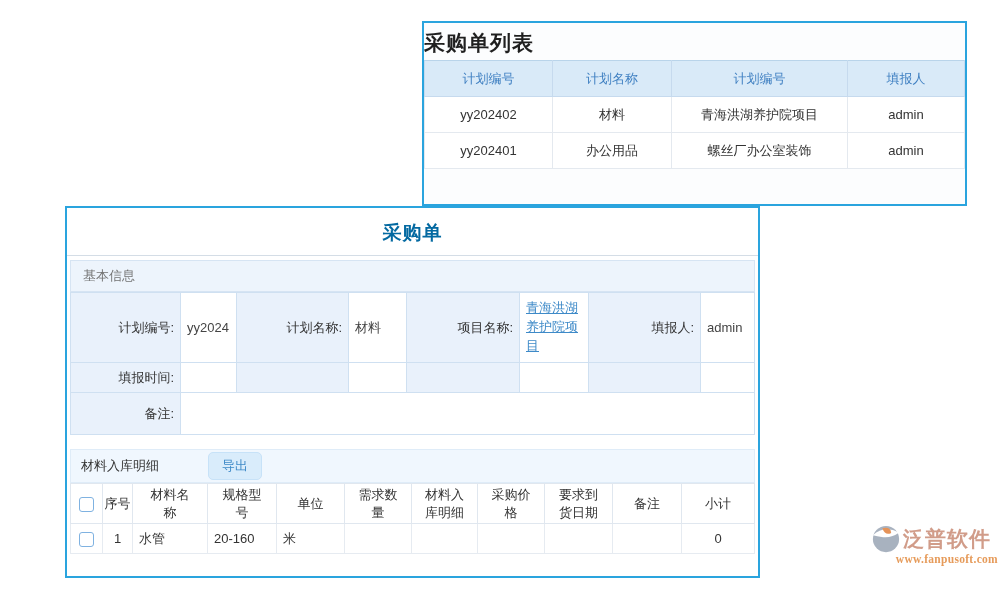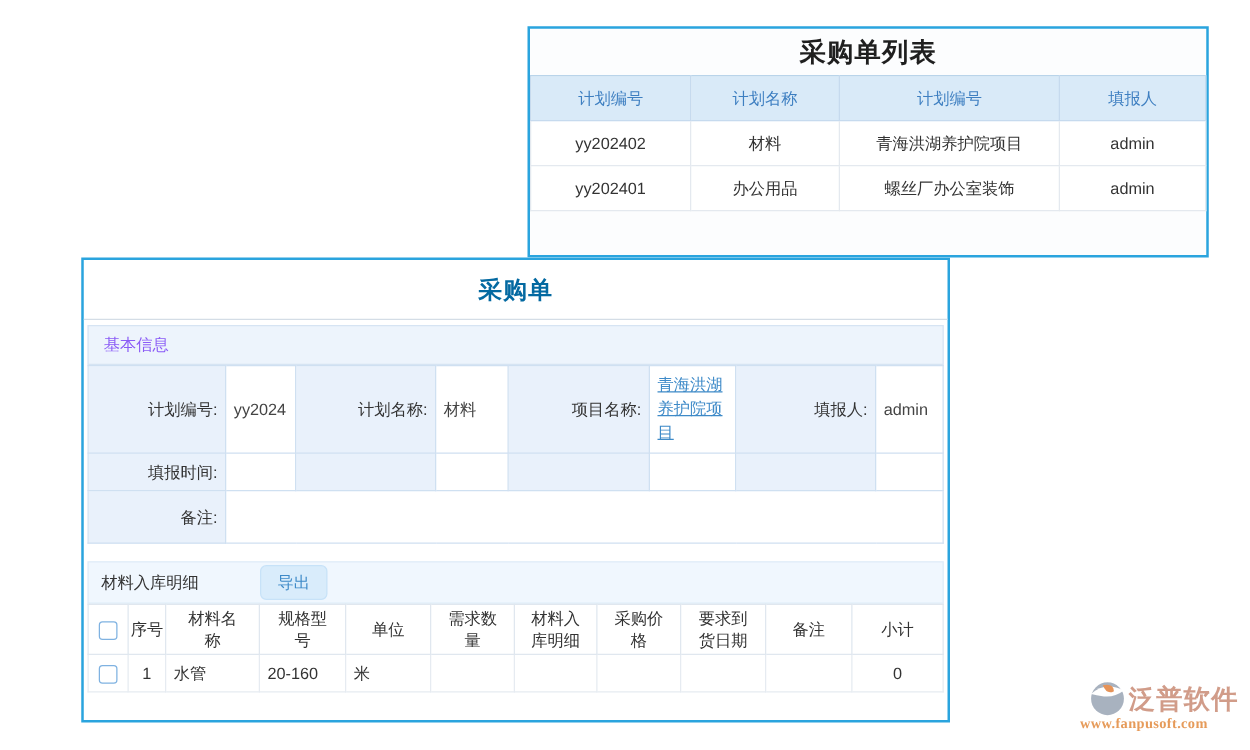--- a/index.html
+++ b/index.html
@@ -22,21 +22,21 @@
     position:relative;background:#fff;overflow:hidden;
     font-family:"Liberation Sans","DejaVu Sans",sans-serif;color:#333;
   }
 
   
   .list-panel{
     position:absolute;left:422px;top:21px;width:545px;height:185px;
     border:2px solid var(--accent);background:#fcfdfe;
   }
   .list-title{
-    height:37px;line-height:39px;text-align:center;
+    height:37px;line-height:39px;
     font-size:21px;font-weight:bold;color:#1f1f1f;letter-spacing:1px;
   }
   table{border-collapse:collapse;table-layout:fixed;}
   .list-table{width:100%;font-size:13px;padding-left:12px;}
   .list-table thead th{
     background:var(--list-header-bg);color:var(--list-header-text);
     font-weight:normal;height:36px;text-align:center;
     border:1px solid #c6daee;border-top:1px solid #b9d4ea;
   }
   .list-table tbody td{
@@ -51,21 +51,21 @@
   }
   .form-title{
     height:48px;line-height:50px;text-align:center;
     font-size:19px;font-weight:bold;color:#0369a1;letter-spacing:1px;
     border-bottom:1px solid #d4dde6;
   }
   .form-body{padding:2px 3px 0;}
   .section-bar{
     margin-top:2px;height:32px;line-height:30px;
     background:var(--section-bg);border:1px solid #d6e4f3;
-    padding:0 12px;font-size:13px;color:#8b5cf6;
+    padding:0 12px;font-size:13px;color:#737373;
   }
   .form-grid{width:100%;font-size:13px;}
   .form-grid td{border:1px solid var(--grid-border);}
   .form-grid .lbl{
     background:var(--label-bg);text-align:right;
     padding-right:6px;color:#333;
   }
   .form-grid .val{background:#fff;text-align:left;padding:2px 2px 2px 6px;color:#444;}
   .row-main td{height:70px;}
   .row-time td{height:30px;}
@@ -99,22 +99,22 @@
   }
   .detail-table td.c{text-align:center;padding:0;}
   .checkbox{
     display:inline-block;width:15px;height:15px;
     border:1px solid #7fb2e1;border-radius:3px;background:#fff;
     vertical-align:middle;cursor:pointer;
   }
 
   
   .watermark{
-    position:absolute;left:864px;top:544px;width:134px;
-    opacity:.85;text-align:left;user-select:none;
+    position:absolute;left:864px;top:524px;width:134px;
+    opacity:.85;text-align:right;user-select:none;
   }
   .wm-top{display:flex;align-items:center;justify-content:center;gap:2px;}
   .wm-brand{
     font-size:21px;font-weight:bold;color:var(--watermark-text);
     letter-spacing:1px;white-space:nowrap;
   }
   .wm-url{
     font-family:"Liberation Serif","DejaVu Serif",serif;font-weight:bold;
     font-size:11.5px;color:var(--watermark-url);margin-top:-1px;letter-spacing:.3px;
     white-space:nowrap;

